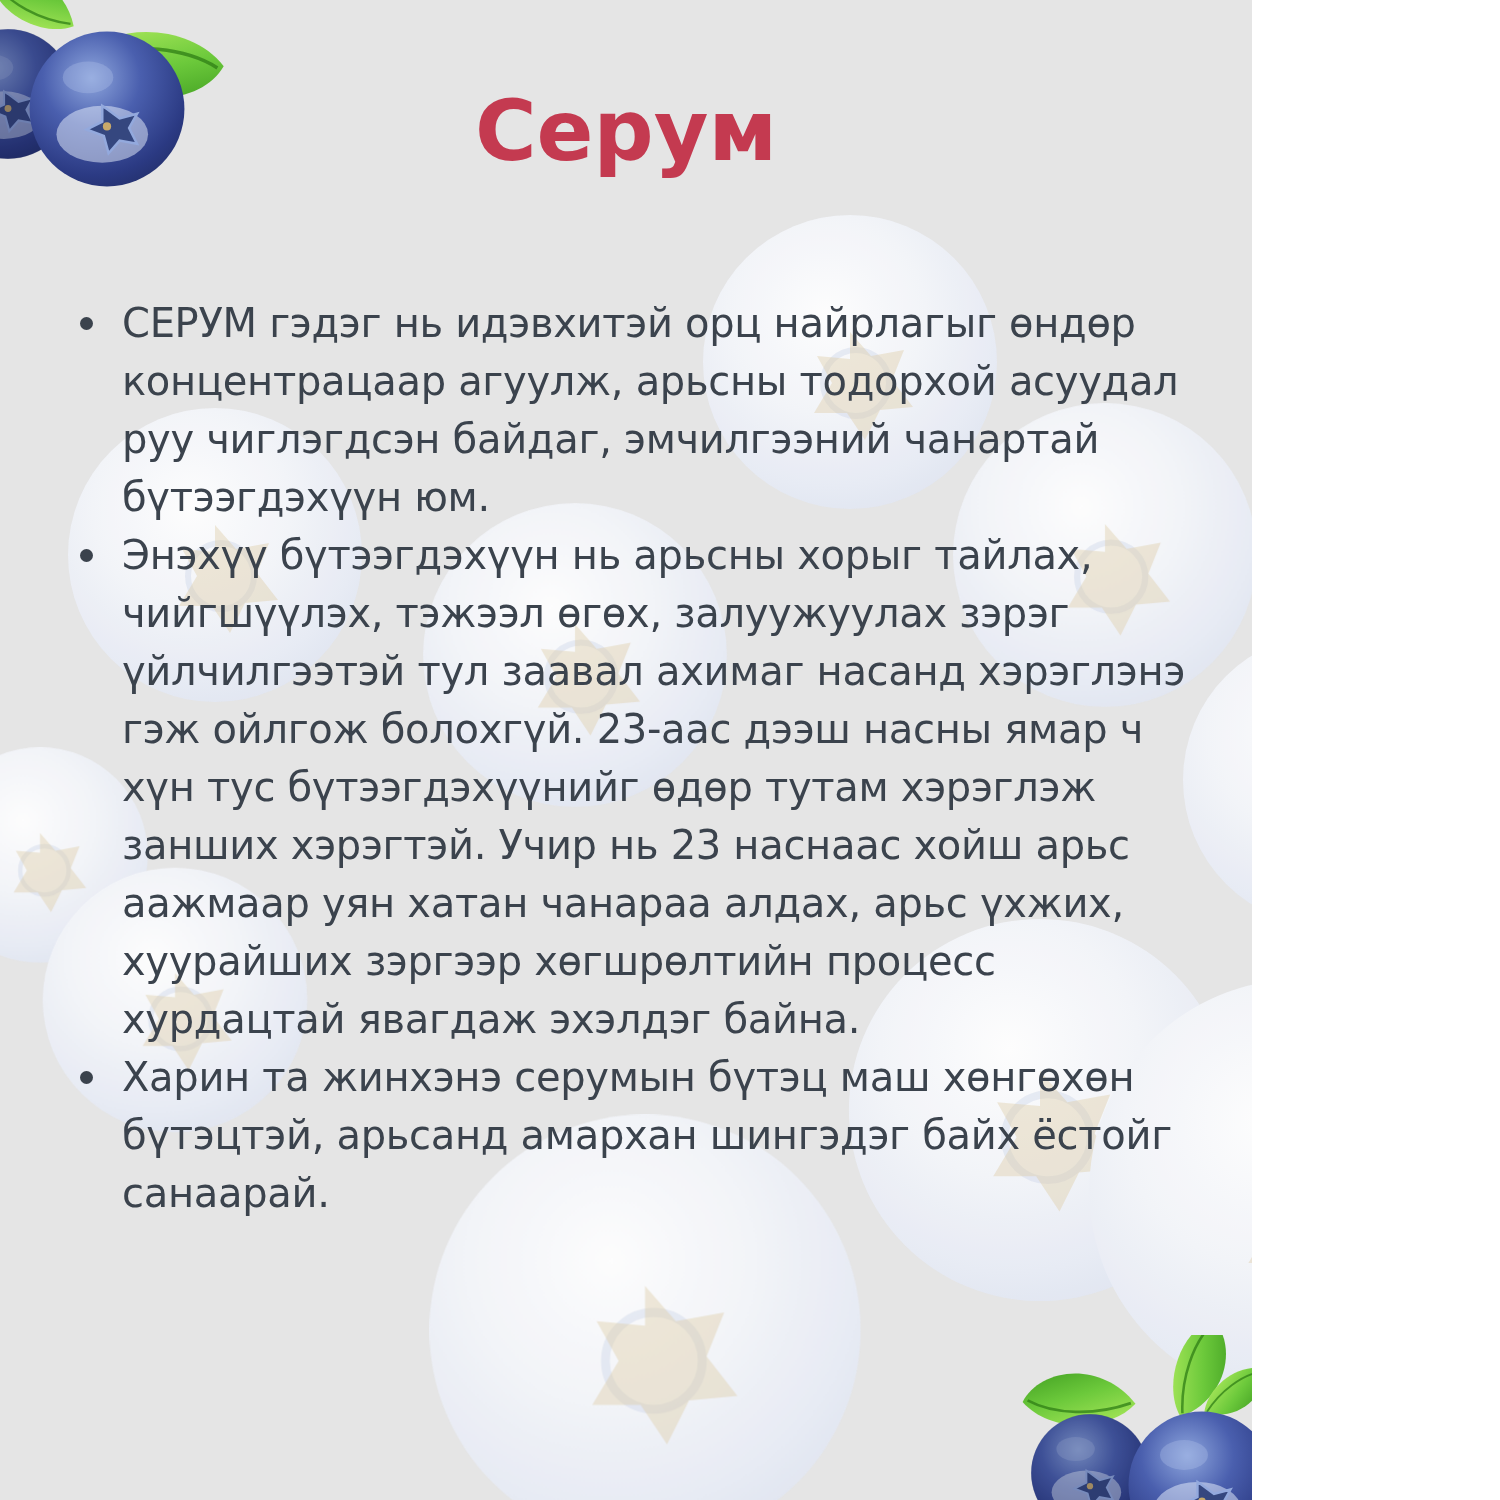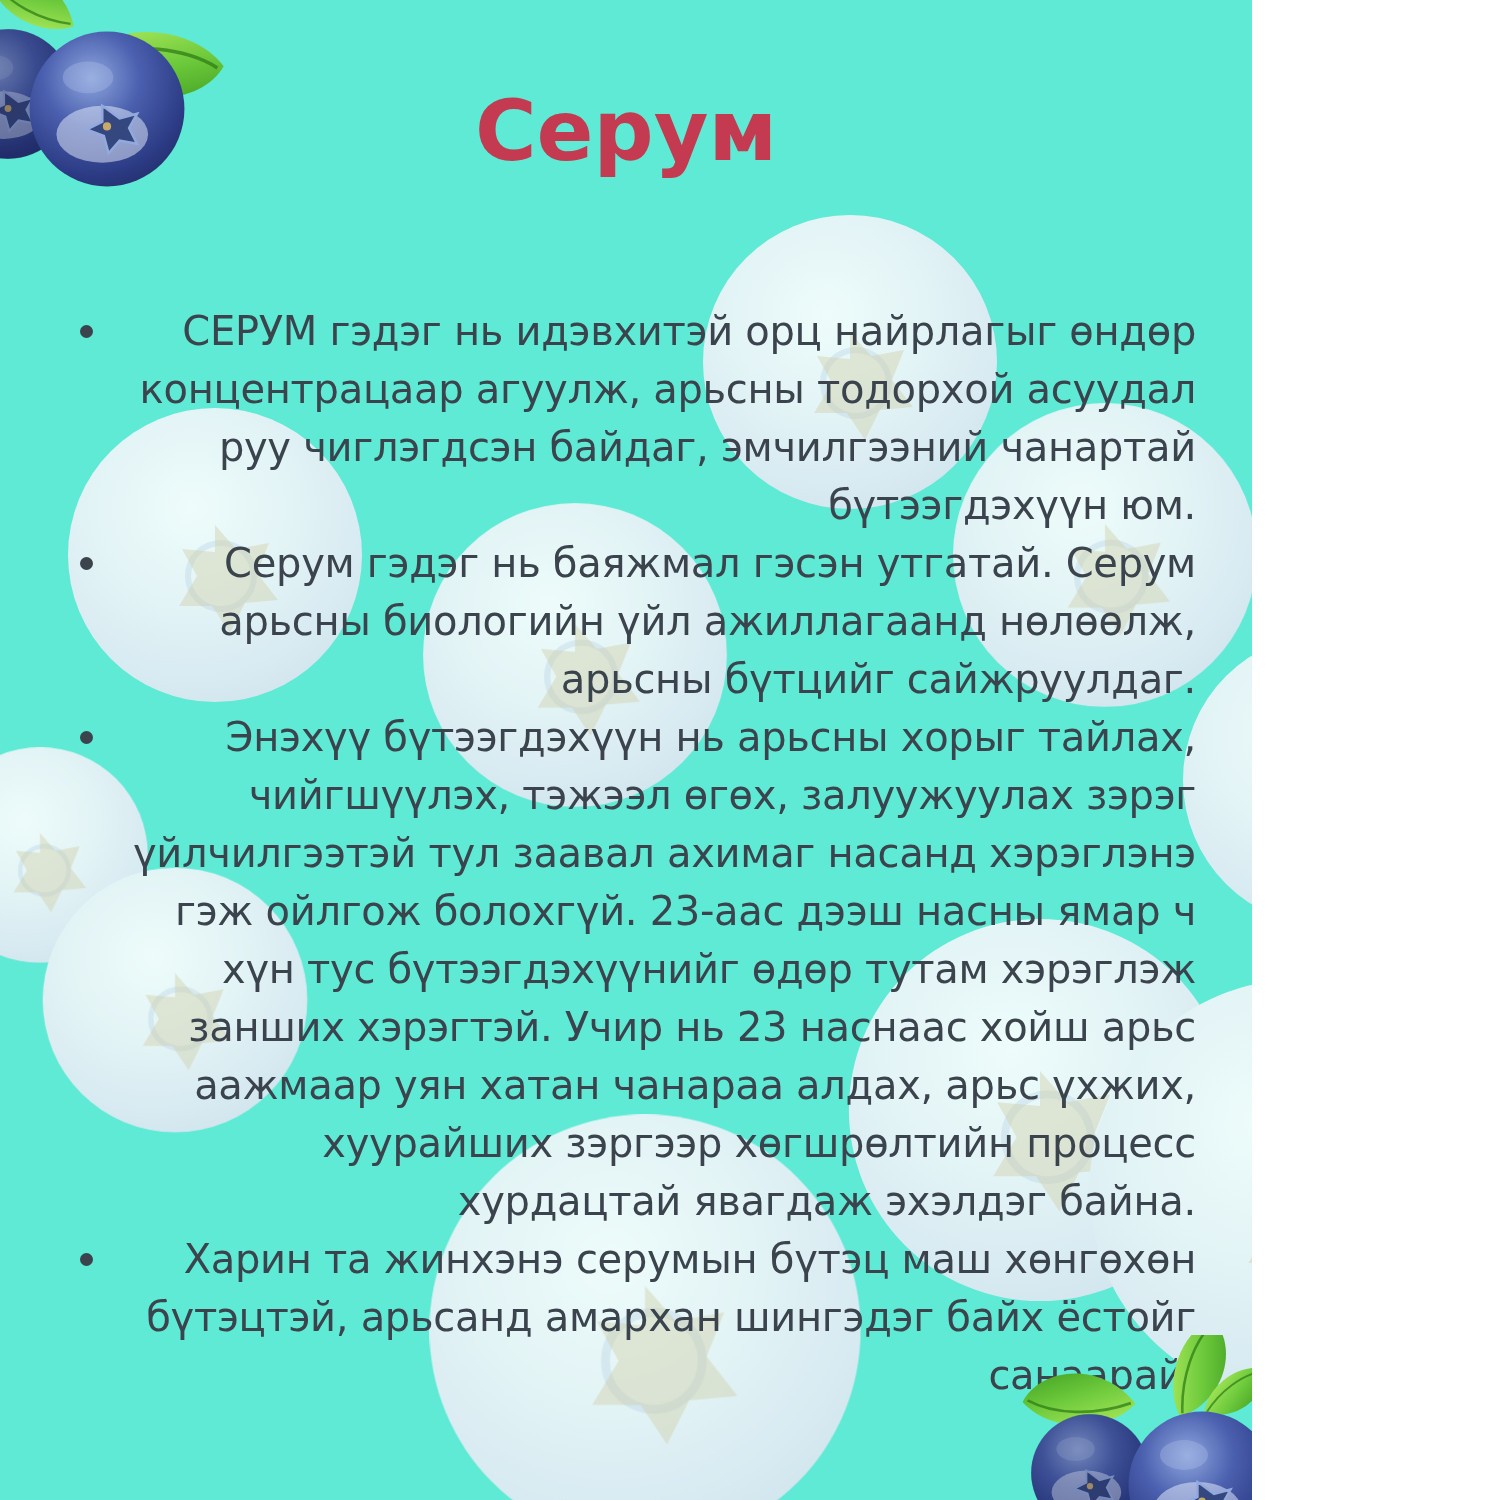--- a/index.html
+++ b/index.html
@@ -1,38 +1,38 @@
 <!DOCTYPE html>
 <html><head>
 <meta charset="utf-8">
 <style>
   html,body { margin:0; padding:0; background:#ffffff; }
   .canvas {
     position:relative;
     width:1252px; height:1500px;
-    background:#5eead4;
+    background:#e5e5e5;
     overflow:hidden;
     font-family:"DejaVu Sans","Liberation Sans",sans-serif;
   }
   
   .watermark { position:absolute; left:0; top:0; width:1500px; height:1500px; z-index:1; }
   
   .cluster { position:absolute; z-index:3; }
   .cluster.tl { left:0; top:0; width:250px; height:210px; }
   .cluster.br { right:0; bottom:0; width:230px; height:165px; }
   
   .title {
     position:absolute; top:26px; left:0; right:0; z-index:2;
     text-align:center;
     font-size:84px; font-weight:bold; color:#c43a50;
     letter-spacing:0px;
   }
   
   .content {
-    position:absolute; top:302px; left:78px; right:56px; z-index:2;text-align:right;
+    position:absolute; top:294px; left:78px; right:56px; z-index:2;
   }
   .content ul { margin:0; padding:0; list-style:none; }
   .content li {
     position:relative;
     padding-left:44px;
     font-size:40px; line-height:58px;
     color:#3b434d;
     letter-spacing:-0.3px;
   }
   .content li::before {
@@ -113,21 +113,20 @@
     <use href="#vberry" x="-58" y="28" width="132" height="132"></use>
     <circle cx="8" cy="94" r="65" fill="#141c44" opacity="0.3"></circle>
     <use href="#vberry" x="28" y="30" width="158" height="158"></use>
   </svg>
 
   <h1 class="title">Серум</h1>
 
   <div class="content">
     <ul>
       <li>СЕРУМ гэдэг нь идэвхитэй орц найрлагыг өндөр концентрацаар агуулж, арьсны тодорхой асуудал руу чиглэгдсэн байдаг, эмчилгээний чанартай бүтээгдэхүүн юм.</li>
-      <li>Серум гэдэг нь баяжмал гэсэн утгатай. Серум арьсны биологийн үйл ажиллагаанд нөлөөлж, арьсны бүтцийг сайжруулдаг.</li>
       <li>Энэхүү бүтээгдэхүүн нь арьсны хорыг тайлах, чийгшүүлэх, тэжээл өгөх, залуужуулах зэрэг үйлчилгээтэй тул заавал ахимаг насанд хэрэглэнэ гэж ойлгож болохгүй. 23-аас дээш насны ямар ч хүн тус бүтээгдэхүүнийг өдөр тутам хэрэглэж занших хэрэгтэй. Учир нь 23 наснаас хойш арьс аажмаар уян хатан чанараа алдах, арьс үхжих, хуурайших зэргээр хөгшрөлтийн процесс хурдацтай явагдаж эхэлдэг байна.</li>
       <li>Харин та жинхэнэ серумын бүтэц маш хөнгөхөн бүтэцтэй, арьсанд амархан шингэдэг байх ёстойг санаарай.</li>
     </ul>
   </div>
 
   <svg class="cluster br" viewBox="0 0 230 165">
     <g transform="translate(128,72) rotate(-65)">
       <use href="#leaf" width="110" height="64"></use>
     </g>
     <g transform="translate(120,105) rotate(-172)">

